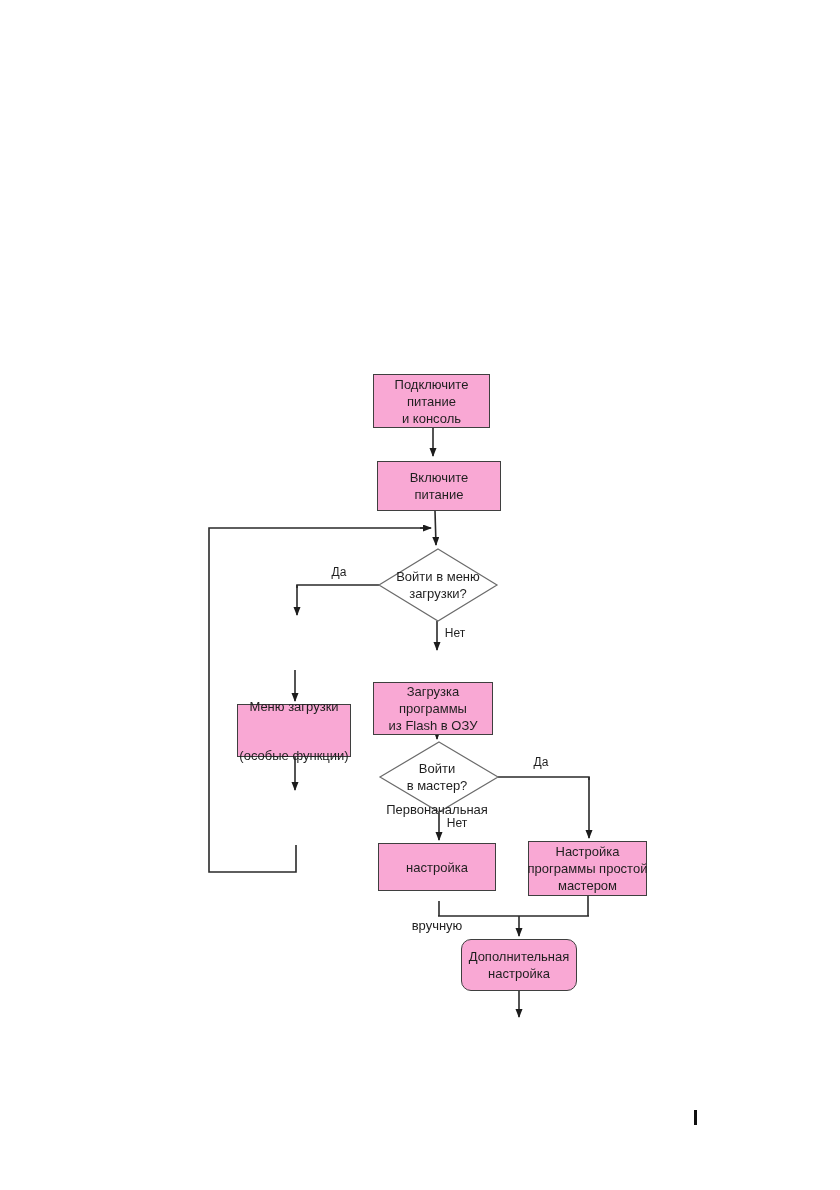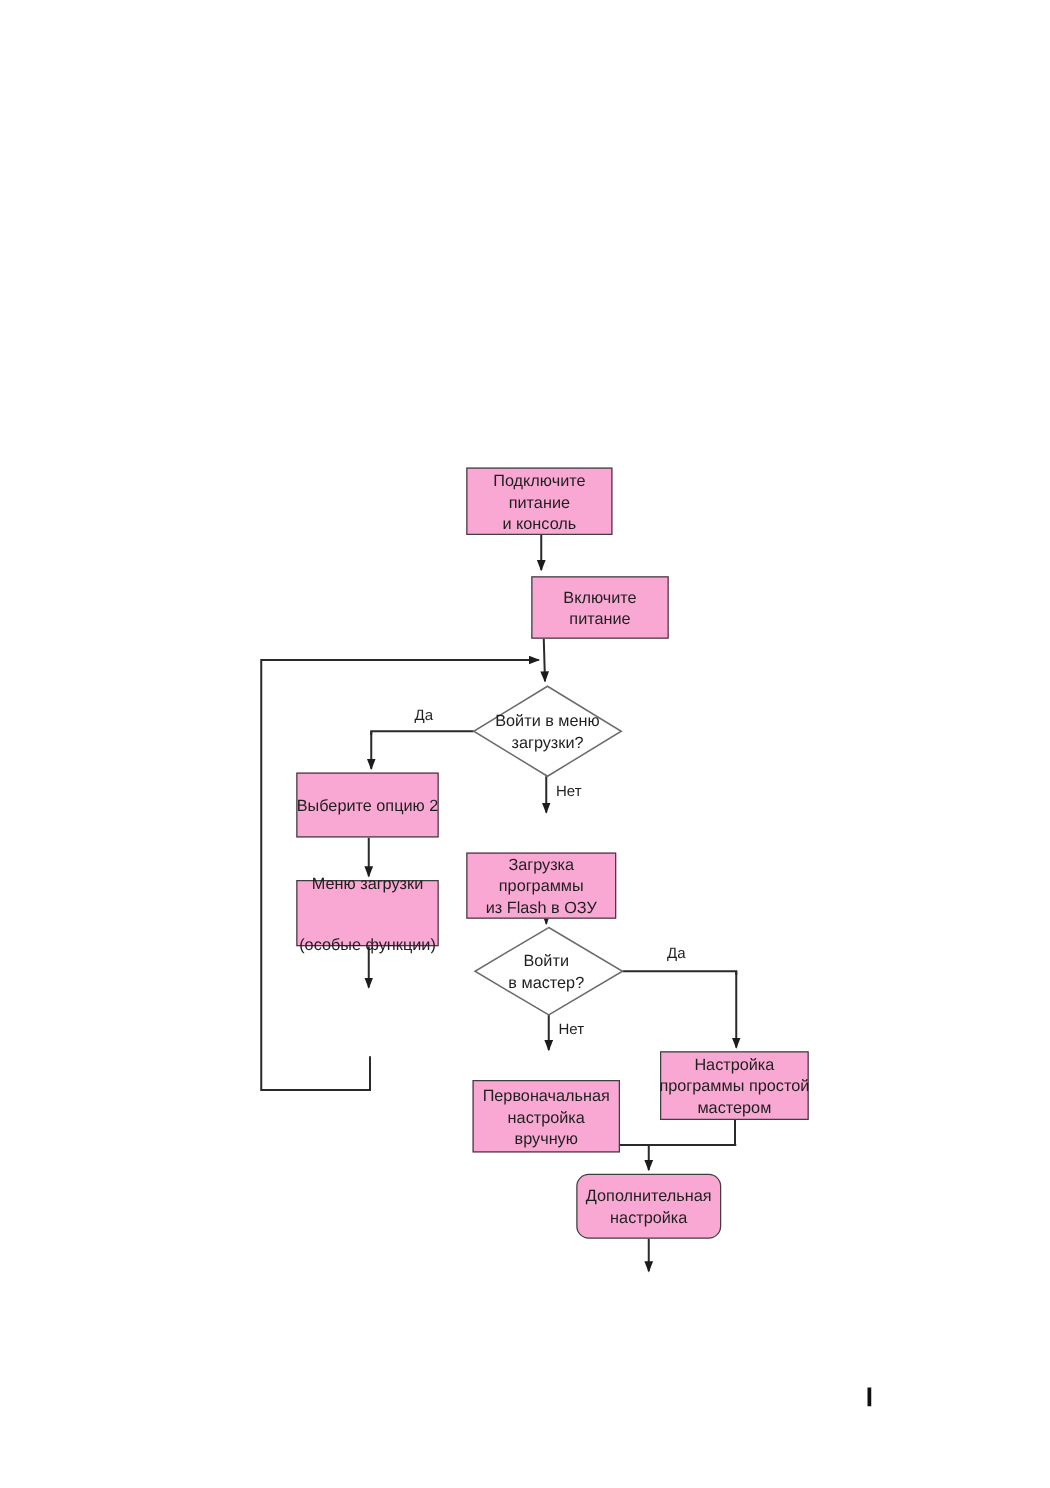--- a/index.html
+++ b/index.html
@@ -78,42 +78,39 @@
     <text class="dtext" x="437" y="773" text-anchor="middle">Войти</text>
     <text class="dtext" x="437" y="790" text-anchor="middle">в мастер?</text>
   </svg>
 
   <div class="pbox" style="left:373px;top:374px;width:117px;height:54px;">
     <div>Подключите</div>
     <div>питание</div>
     <div>и консоль</div>
   </div>
 
-  <div class="pbox" style="left:377px;top:461px;width:110px;height:50px;margin-left:48px;">
+  <div class="pbox" style="left:377px;top:461px;width:124px;height:50px;">
     <div>Включите</div>
     <div>питание</div>
   </div>
 
-  <div class="pbox" style="left:237px;top:618px;width:114px;height:52px;">
-    <div>Выберите опцию 2</div>
-  </div>
 
   <div class="pbox" style="left:237px;top:704px;width:114px;height:53px;gap:32px;">
     <div>Меню загрузки</div>
     <div>(особые функции)</div>
   </div>
 
 
   <div class="pbox" style="left:373px;top:653px;width:120px;height:53px;margin-top:29px;">
     <div>Загрузка</div>
     <div>программы</div>
     <div>из Flash в ОЗУ</div>
   </div>
 
-  <div class="pbox" style="left:378px;top:864px;width:118px;height:58px;">
+  <div class="pbox" style="left:378px;top:843px;width:118px;height:48px;gap:41px;">
     <div>Первоначальная</div>
     <div>настройка</div>
     <div>вручную</div>
   </div>
 
   <div class="pbox" style="left:528px;top:841px;width:119px;height:55px;">
     <div>Настройка</div>
     <div>программы простой</div>
     <div>мастером</div>
   </div>

